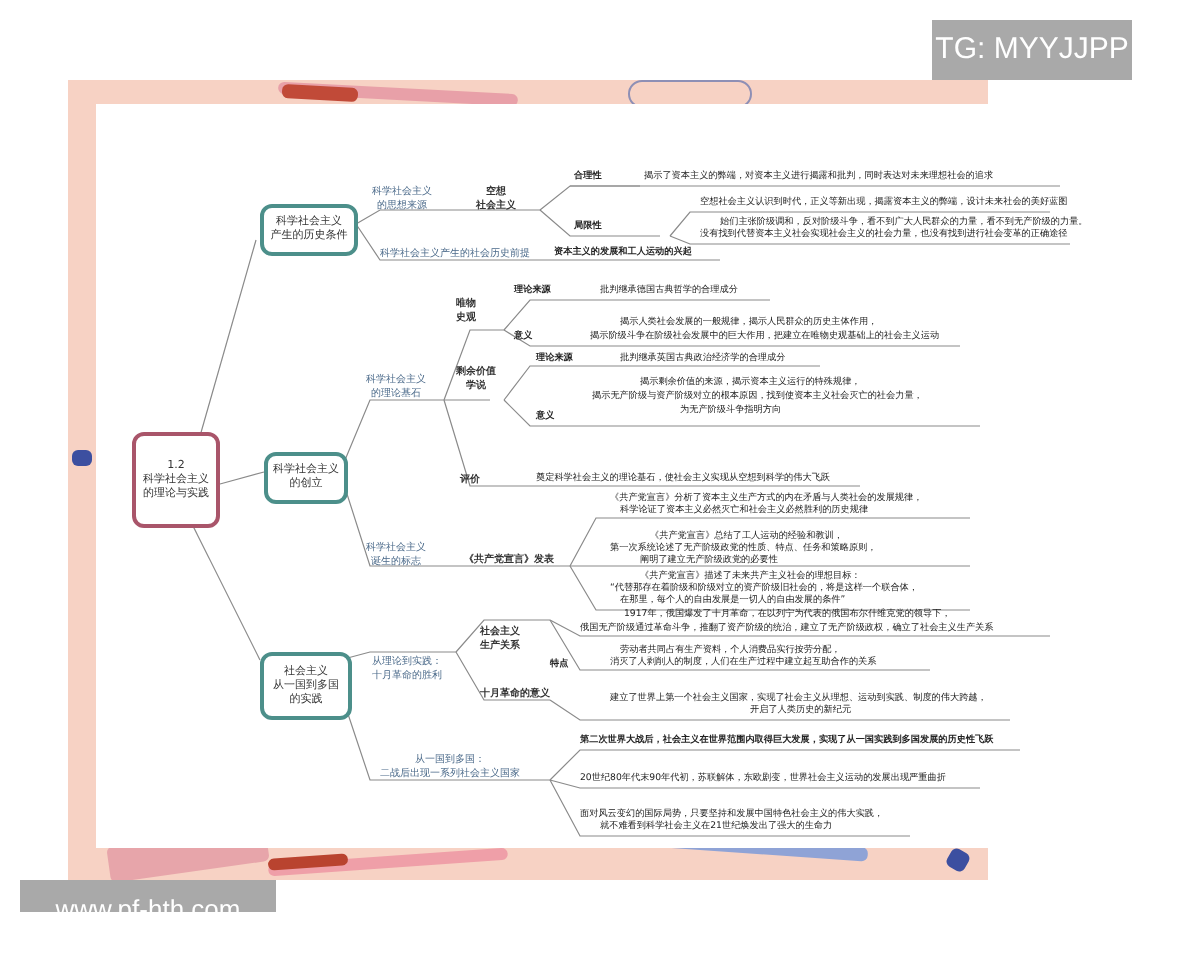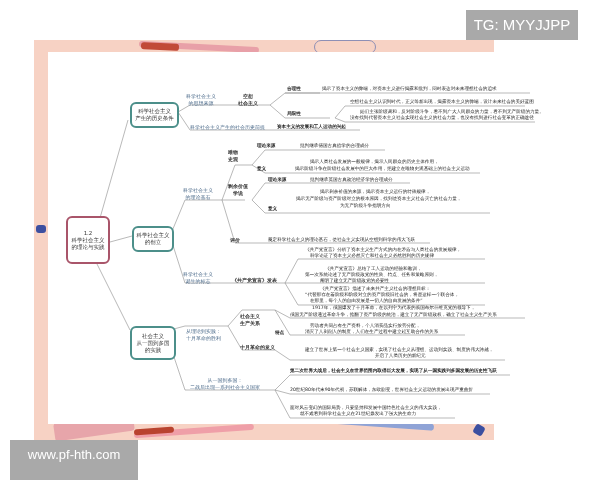--- a/index.html
+++ b/index.html
@@ -185,14 +185,14 @@
 
 <div class="node l2" style="left:190px;top:377px;">
   <div>从一国到多国：</div>
   <div>二战后出现一系列社会主义国家</div>
 </div>
 <div class="node leaf" style="left:290px;top:368px;font-weight:bold;">第二次世界大战后，社会主义在世界范围内取得巨大发展，实现了从一国实践到多国发展的历史性飞跃</div>
 <div class="node leaf" style="left:290px;top:387px;">20世纪80年代末90年代初，苏联解体，东欧剧变，世界社会主义运动的发展出现严重曲折</div>
 <div class="node leaf" style="left:290px;top:405px;">面对风云变幻的国际局势，只要坚持和发展中国特色社会主义的伟大实践，</div>
 <div class="node leaf" style="left:300px;top:411px;">就不难看到科学社会主义在21世纪焕发出了强大的生命力</div>
 
-<div class="wm" style="left:466px;top:10px;width:112px;height:30px;font-size:15px;line-height:30px;text-align:center;">TG: MYYJJPP</div>
-<div class="wm" style="left:10px;top:440px;width:128px;height:40px;font-size:13px;line-height:30px;text-align:center;">www.pf-hth.com</div>
+<div class="wm" style="left:466px;top:10px;width:100px;height:30px;font-size:15px;line-height:30px;text-align:center;">TG: MYYJJPP</div>
+<div class="wm" style="left:10px;top:440px;width:128px;height:16px;font-size:13px;line-height:30px;text-align:center;">www.pf-hth.com</div>
 
 </body></html>

